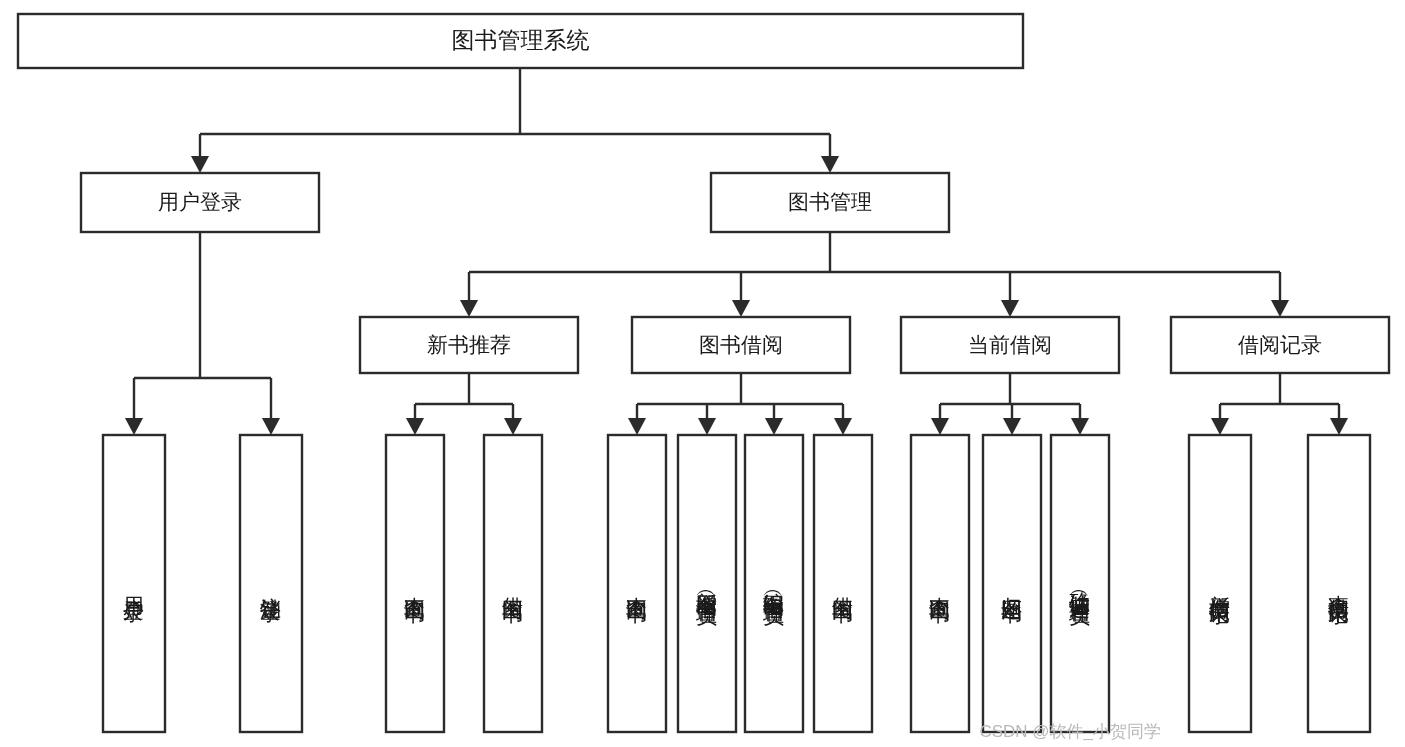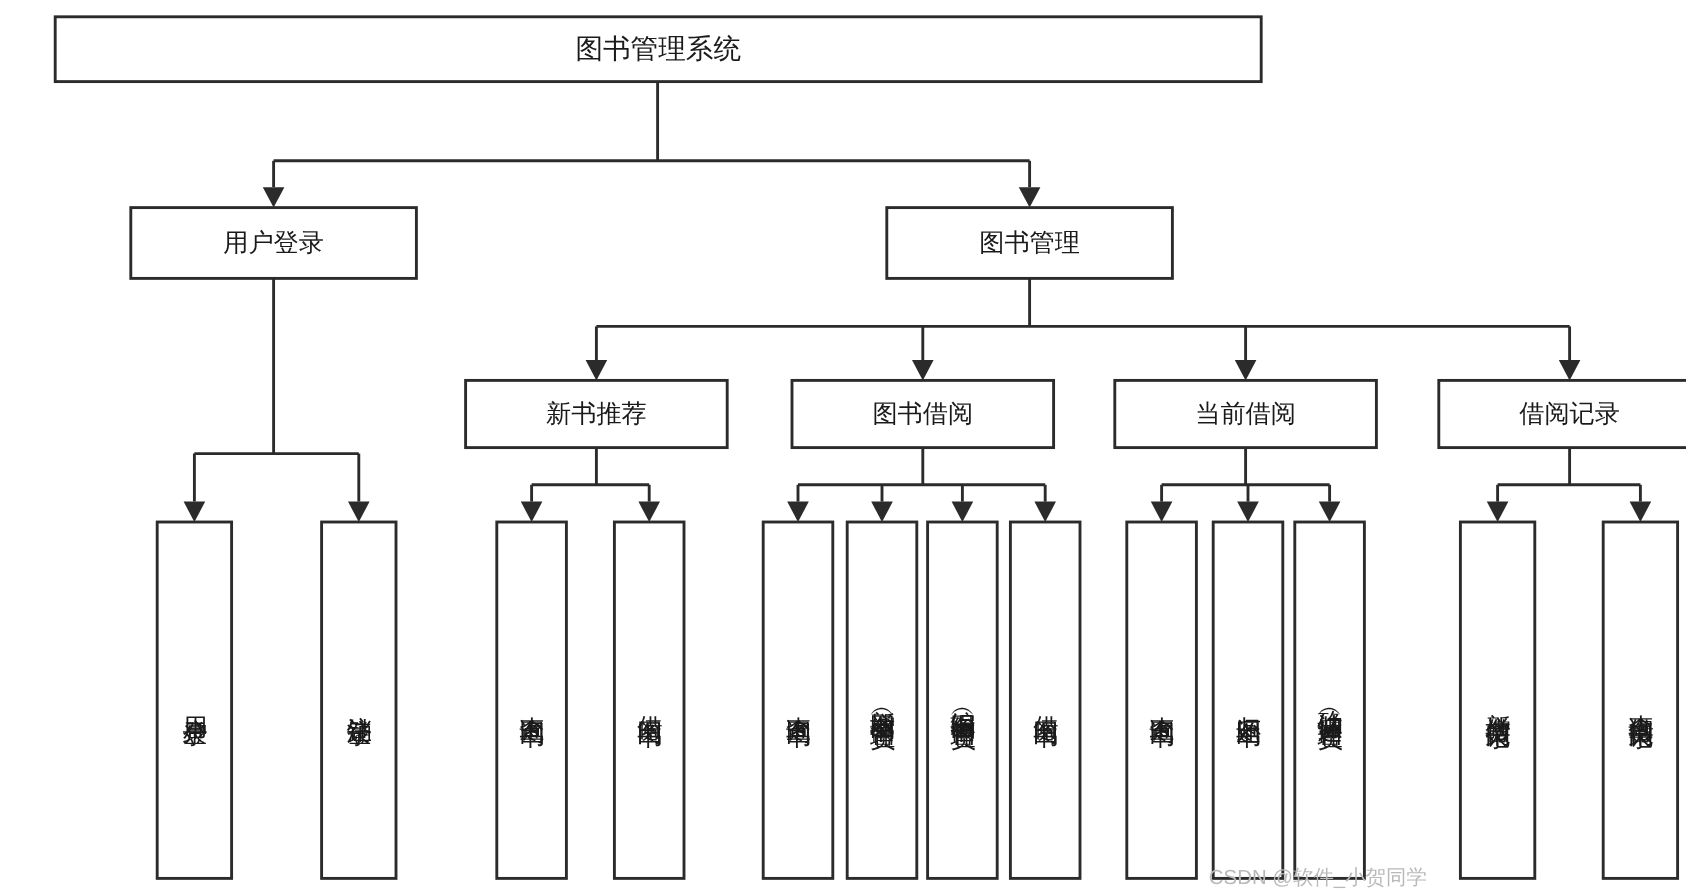--- a/index.html
+++ b/index.html
@@ -12,21 +12,20 @@
     height: 747px;
     font-family: "Liberation Sans", "DejaVu Sans", sans-serif;
     overflow: hidden;
     position: relative;
   }
   #diagram-root {
     position: absolute;
     left: 0; top: 0;
     width: 1169px;
     height: 747px;
-    margin-left: 28px;
   }
   svg { display: block; }
   .node-box {
     fill: #ffffff;
     stroke: #2b2b2b;
     stroke-width: 2.4;
   }
   .node-label-h {
     font-family: "Liberation Sans", "DejaVu Sans", sans-serif;
     fill: #1a1a1a;

